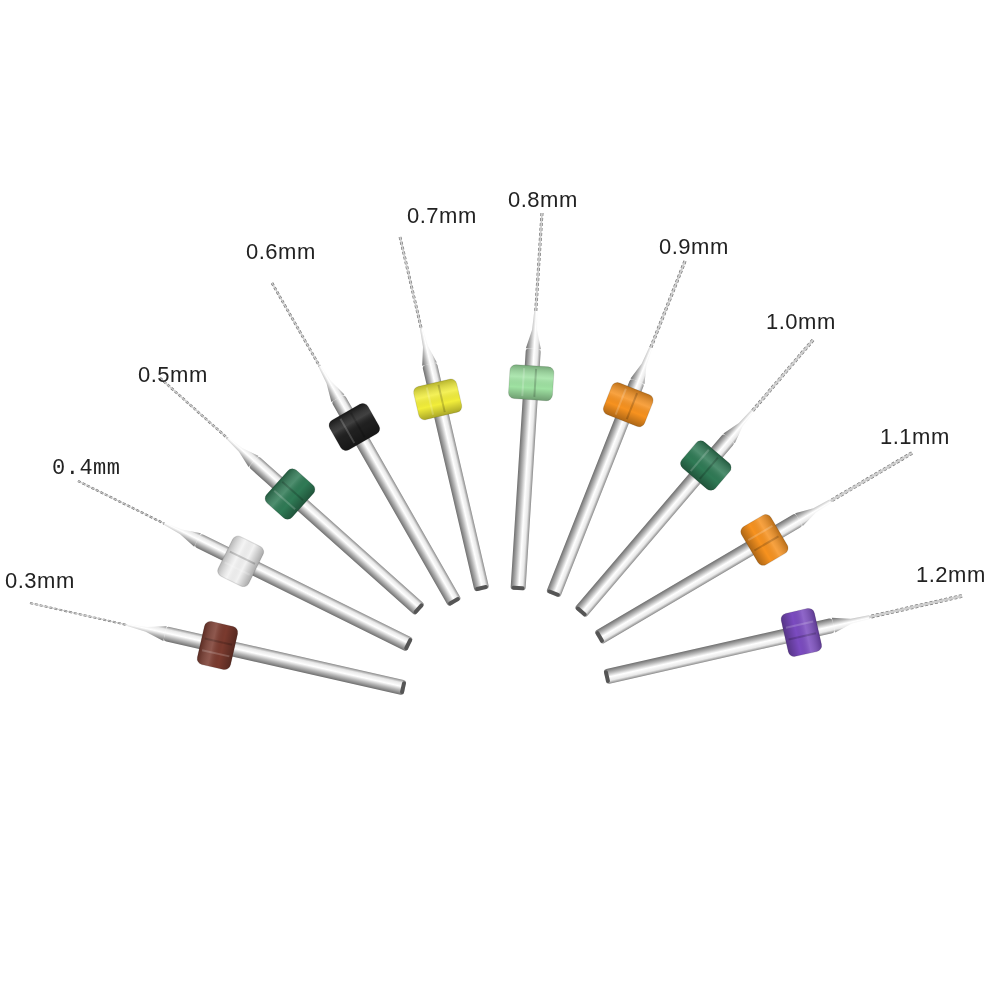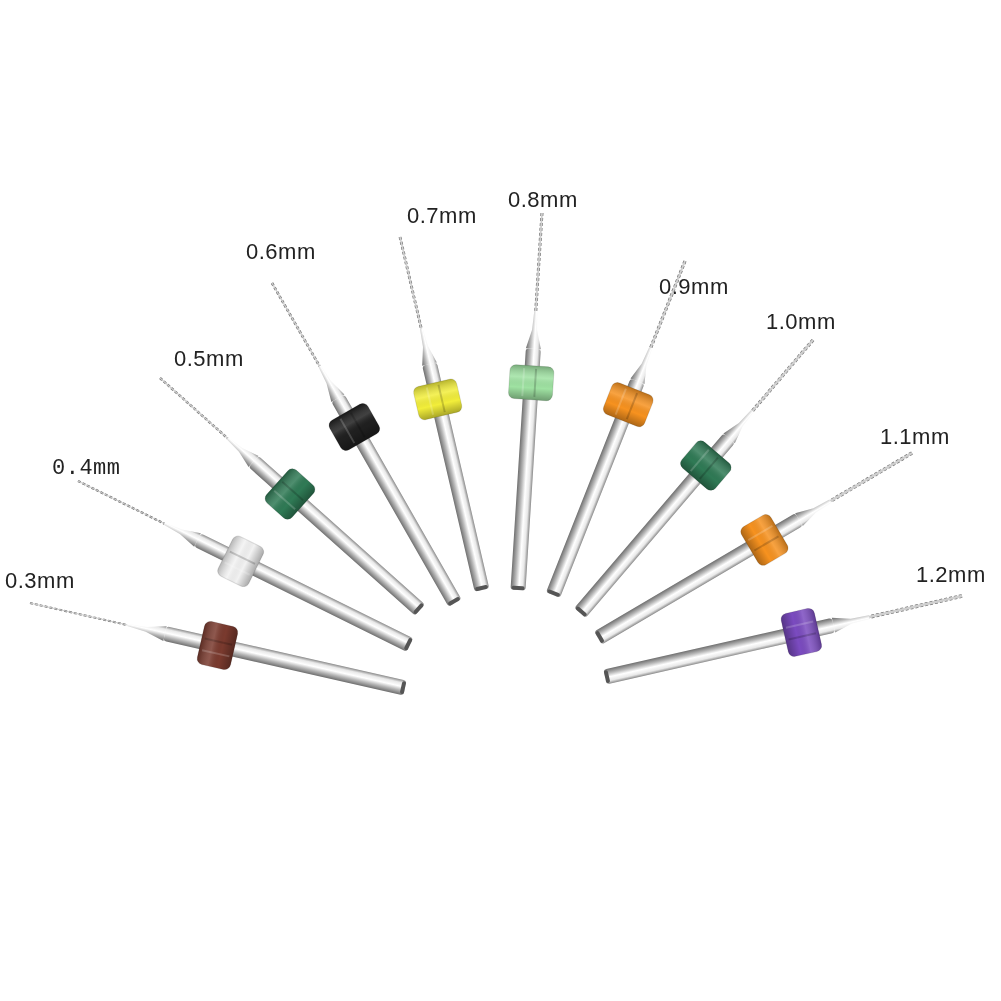--- a/index.html
+++ b/index.html
@@ -139,21 +139,21 @@
           <rect x="147.73319337644128" y="-22" width="34" height="44" rx="6" fill="url(#collar-shade)"></rect>
           <line x1="150.73319337644128" y1="-4" x2="178.73319337644128" y2="-4" stroke="rgba(0,0,0,0.18)" stroke-width="2"></line>
           <line x1="150.73319337644128" y1="8" x2="178.73319337644128" y2="8" stroke="rgba(255,255,255,0.18)" stroke-width="2"></line>
         </g>
       </g>
   </svg>
 
   
   <div class="size-label" style="left: 5px; top: 570px;">0.3mm</div>
   <div class="size-label" style="left: 52px; top: 458px; font-family: Liberation Mono, monospace;">0.4mm</div>
-  <div class="size-label" style="left: 138px; top: 348px; margin-left: 36px;">0.5mm</div>
+  <div class="size-label" style="left: 138px; top: 364px;">0.5mm</div>
   <div class="size-label" style="left: 246px; top: 241px;">0.6mm</div>
   <div class="size-label" style="left: 367px; top: 205px; margin-left: 40px;">0.7mm</div>
   <div class="size-label" style="left: 508px; top: 189px;">0.8mm</div>
-  <div class="size-label" style="left: 659px; top: 236px; margin-top: 40px;">0.9mm</div>
+  <div class="size-label" style="left: 659px; top: 236px;">0.9mm</div>
   <div class="size-label" style="left: 766px; top: 311px;">1.0mm</div>
   <div class="size-label" style="left: 880px; top: 426px;">1.1mm</div>
   <div class="size-label" style="left: 916px; top: 564px;">1.2mm</div>
 </div>
 
 </body></html>

